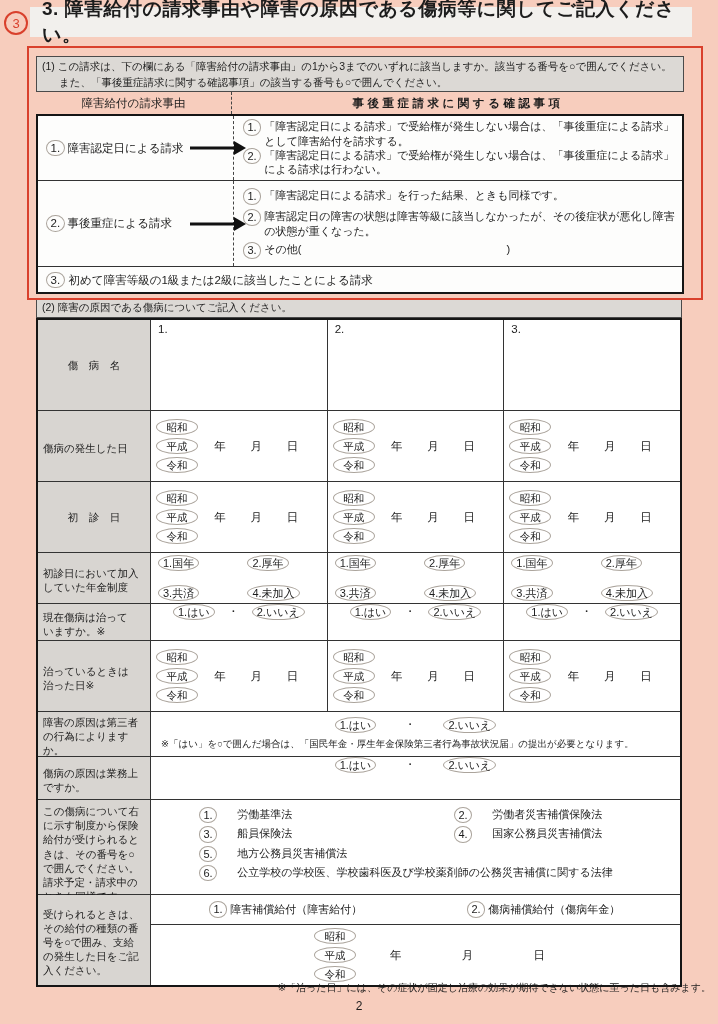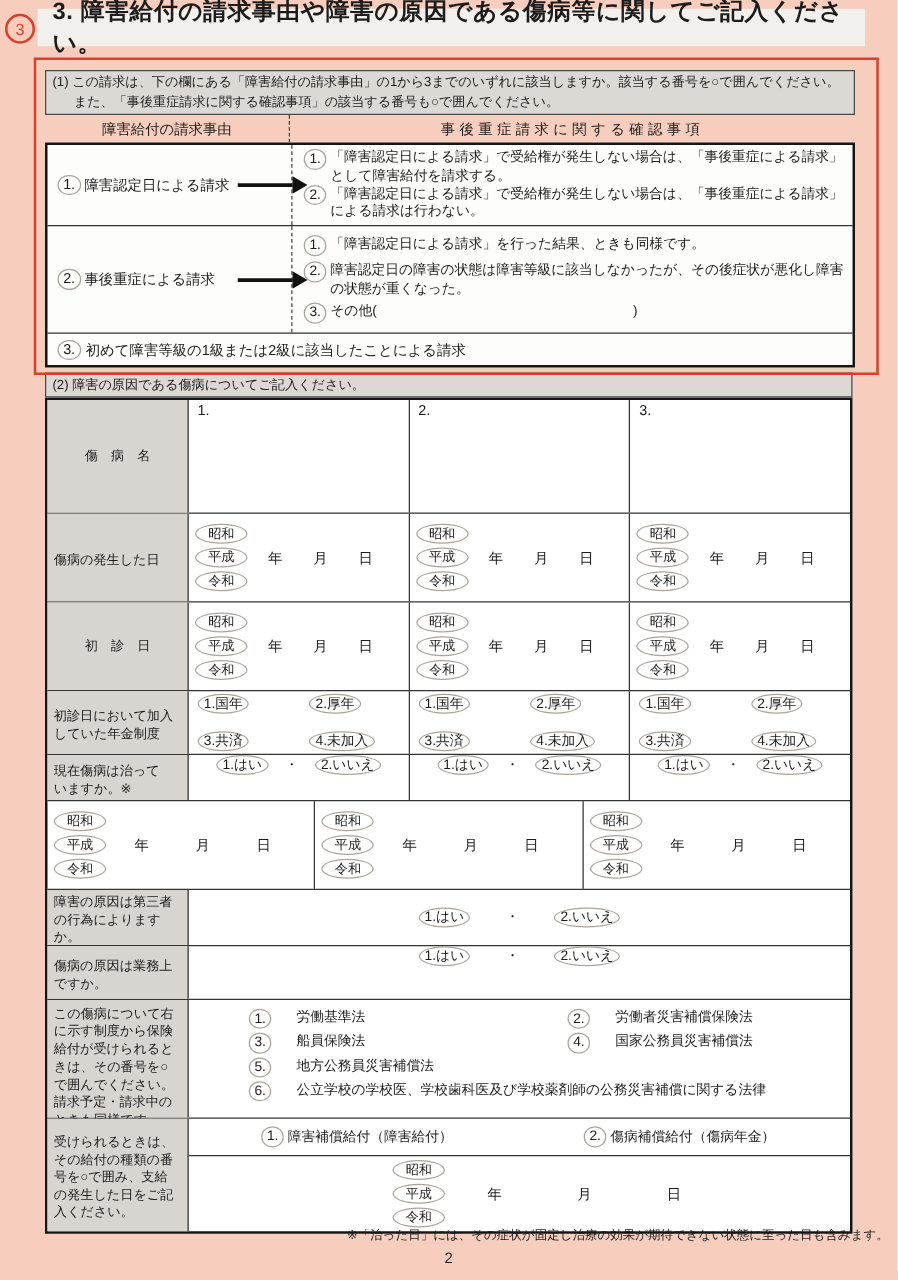--- a/index.html
+++ b/index.html
@@ -15,21 +15,21 @@
 
   
   .red-box{left:27px;top:46px;width:676px;height:254px;border:2.5px solid #d9402c;box-sizing:border-box;z-index:40;}
 
   
   .instr{left:36px;top:56px;width:648px;height:36px;background:#dcd9d5;border:1px solid #4a4a4a;
          box-sizing:border-box;font-size:10.5px;line-height:1.5;padding:2px 5px 0 5px;}
   .instr .ind{margin-left:17px;}
   .s1-header{left:36px;top:92px;width:648px;height:22px;display:flex;font-size:11.5px;}
   .s1-hl{width:196px;border-right:1.5px dashed #444;display:flex;align-items:center;justify-content:center;box-sizing:border-box;}
-  .s1-hr{flex:1;display:flex;align-items:center;justify-content:center;letter-spacing:3.5px;}
+  .s1-hr{flex:1;display:flex;align-items:center;justify-content:center;letter-spacing:3.5px;font-weight:bold;}
   .s1-box{left:36px;top:114px;width:648px;height:180px;border:2px solid #151515;background:#fdfdfc;box-sizing:border-box;}
   .s1-row{display:flex;border-bottom:1px solid #333;}
   .s1-left{width:196px;border-right:1.5px dashed #444;box-sizing:border-box;display:flex;
            align-items:center;padding-left:8px;font-size:11.5px;position:relative;}
   .arrow{position:absolute;left:152px;top:50%;margin-top:-7px;z-index:3;}
   .s1-items{flex:1;display:flex;flex-direction:column;justify-content:space-evenly;padding:3px 6px 3px 9px;box-sizing:border-box;}
   .s1-item{display:flex;font-size:11px;line-height:1.3;align-items:flex-start;}
   .s1-item .txt{flex:1;margin-left:3px;}
   .oval{display:inline-block;border:1px solid #aba49c;border-radius:50%;padding:0 4px;white-space:nowrap;line-height:1.3;}
   .oval-num{display:inline-block;border:1px solid #aba49c;border-radius:50%;padding:0 3.5px;white-space:nowrap;line-height:1.3;flex:none;}
@@ -312,20 +312,22 @@
             <div class="yn">
           <span class="oval">1.はい</span>
           <span class="dot">・</span>
           <span class="oval">2.いいえ</span>
         </div>
           </div>
       </div>
     </div>
 
     <div class="row" style="height:70px">
+      <div class="lbl" style="display:flex;align-items:center">治っているときは
+治った日※</div>
       <div class="cols">
         <div class="col">
             <div class="era-cell">
           <div class="era-stack">
             <span class="era-oval">昭和</span>
             <span class="era-oval">平成</span>
             <span class="era-oval">令和</span>
           </div>
           <div class="ymd">
             <span>年</span>
@@ -367,20 +369,21 @@
 
     <div class="row" style="height:44px">
       <div class="lbl" style="display:flex;align-items:center">障害の原因は第三者
 の行為によりますか。</div>
       <div class="merged tp">
         <div class="yn" style="height:auto;gap:28px">
           <span class="oval">1.はい</span>
           <span class="dot">・</span>
           <span class="oval">2.いいえ</span>
         </div>
+        <div class="tp-note">※「はい」を○で囲んだ場合は、「国民年金・厚生年金保険第三者行為事故状況届」の提出が必要となります。</div>
       </div>
     </div>
 
     <div class="row" style="height:42px">
       <div class="lbl" style="display:flex;align-items:center">傷病の原因は業務上
 ですか。</div>
       <div class="merged">
         <div class="yn" style="gap:28px">
           <span class="oval">1.はい</span>
           <span class="dot">・</span>

